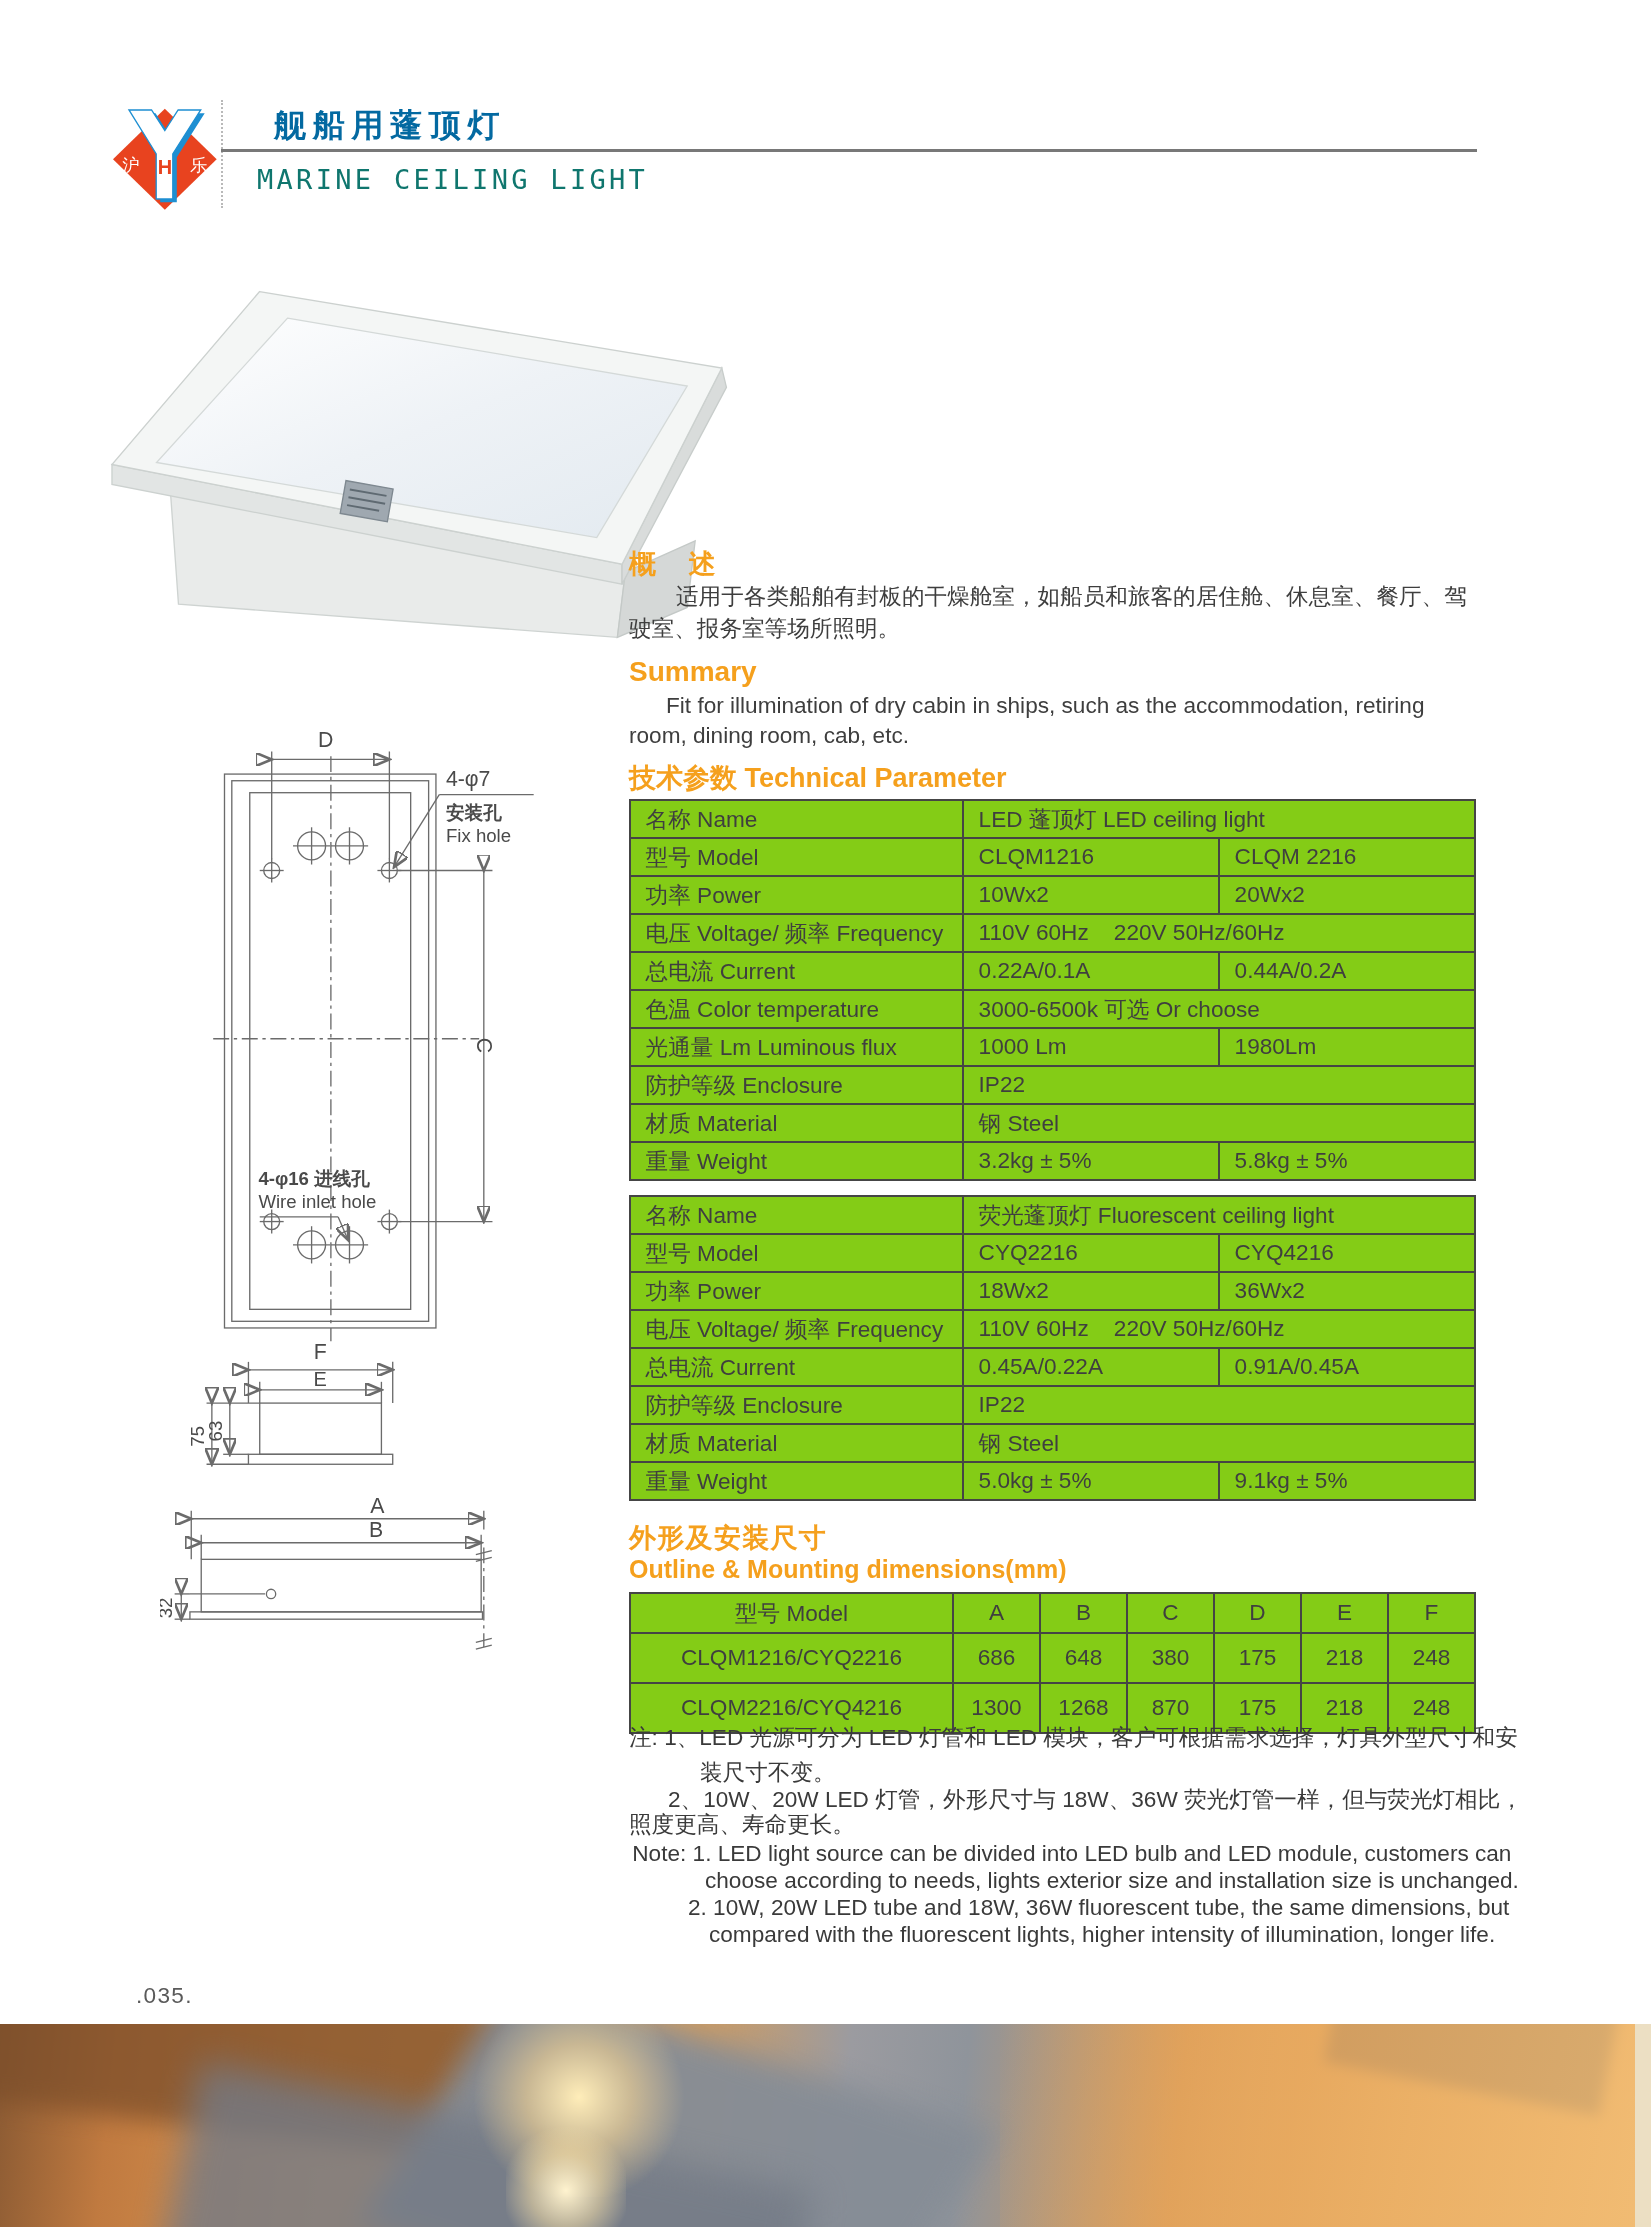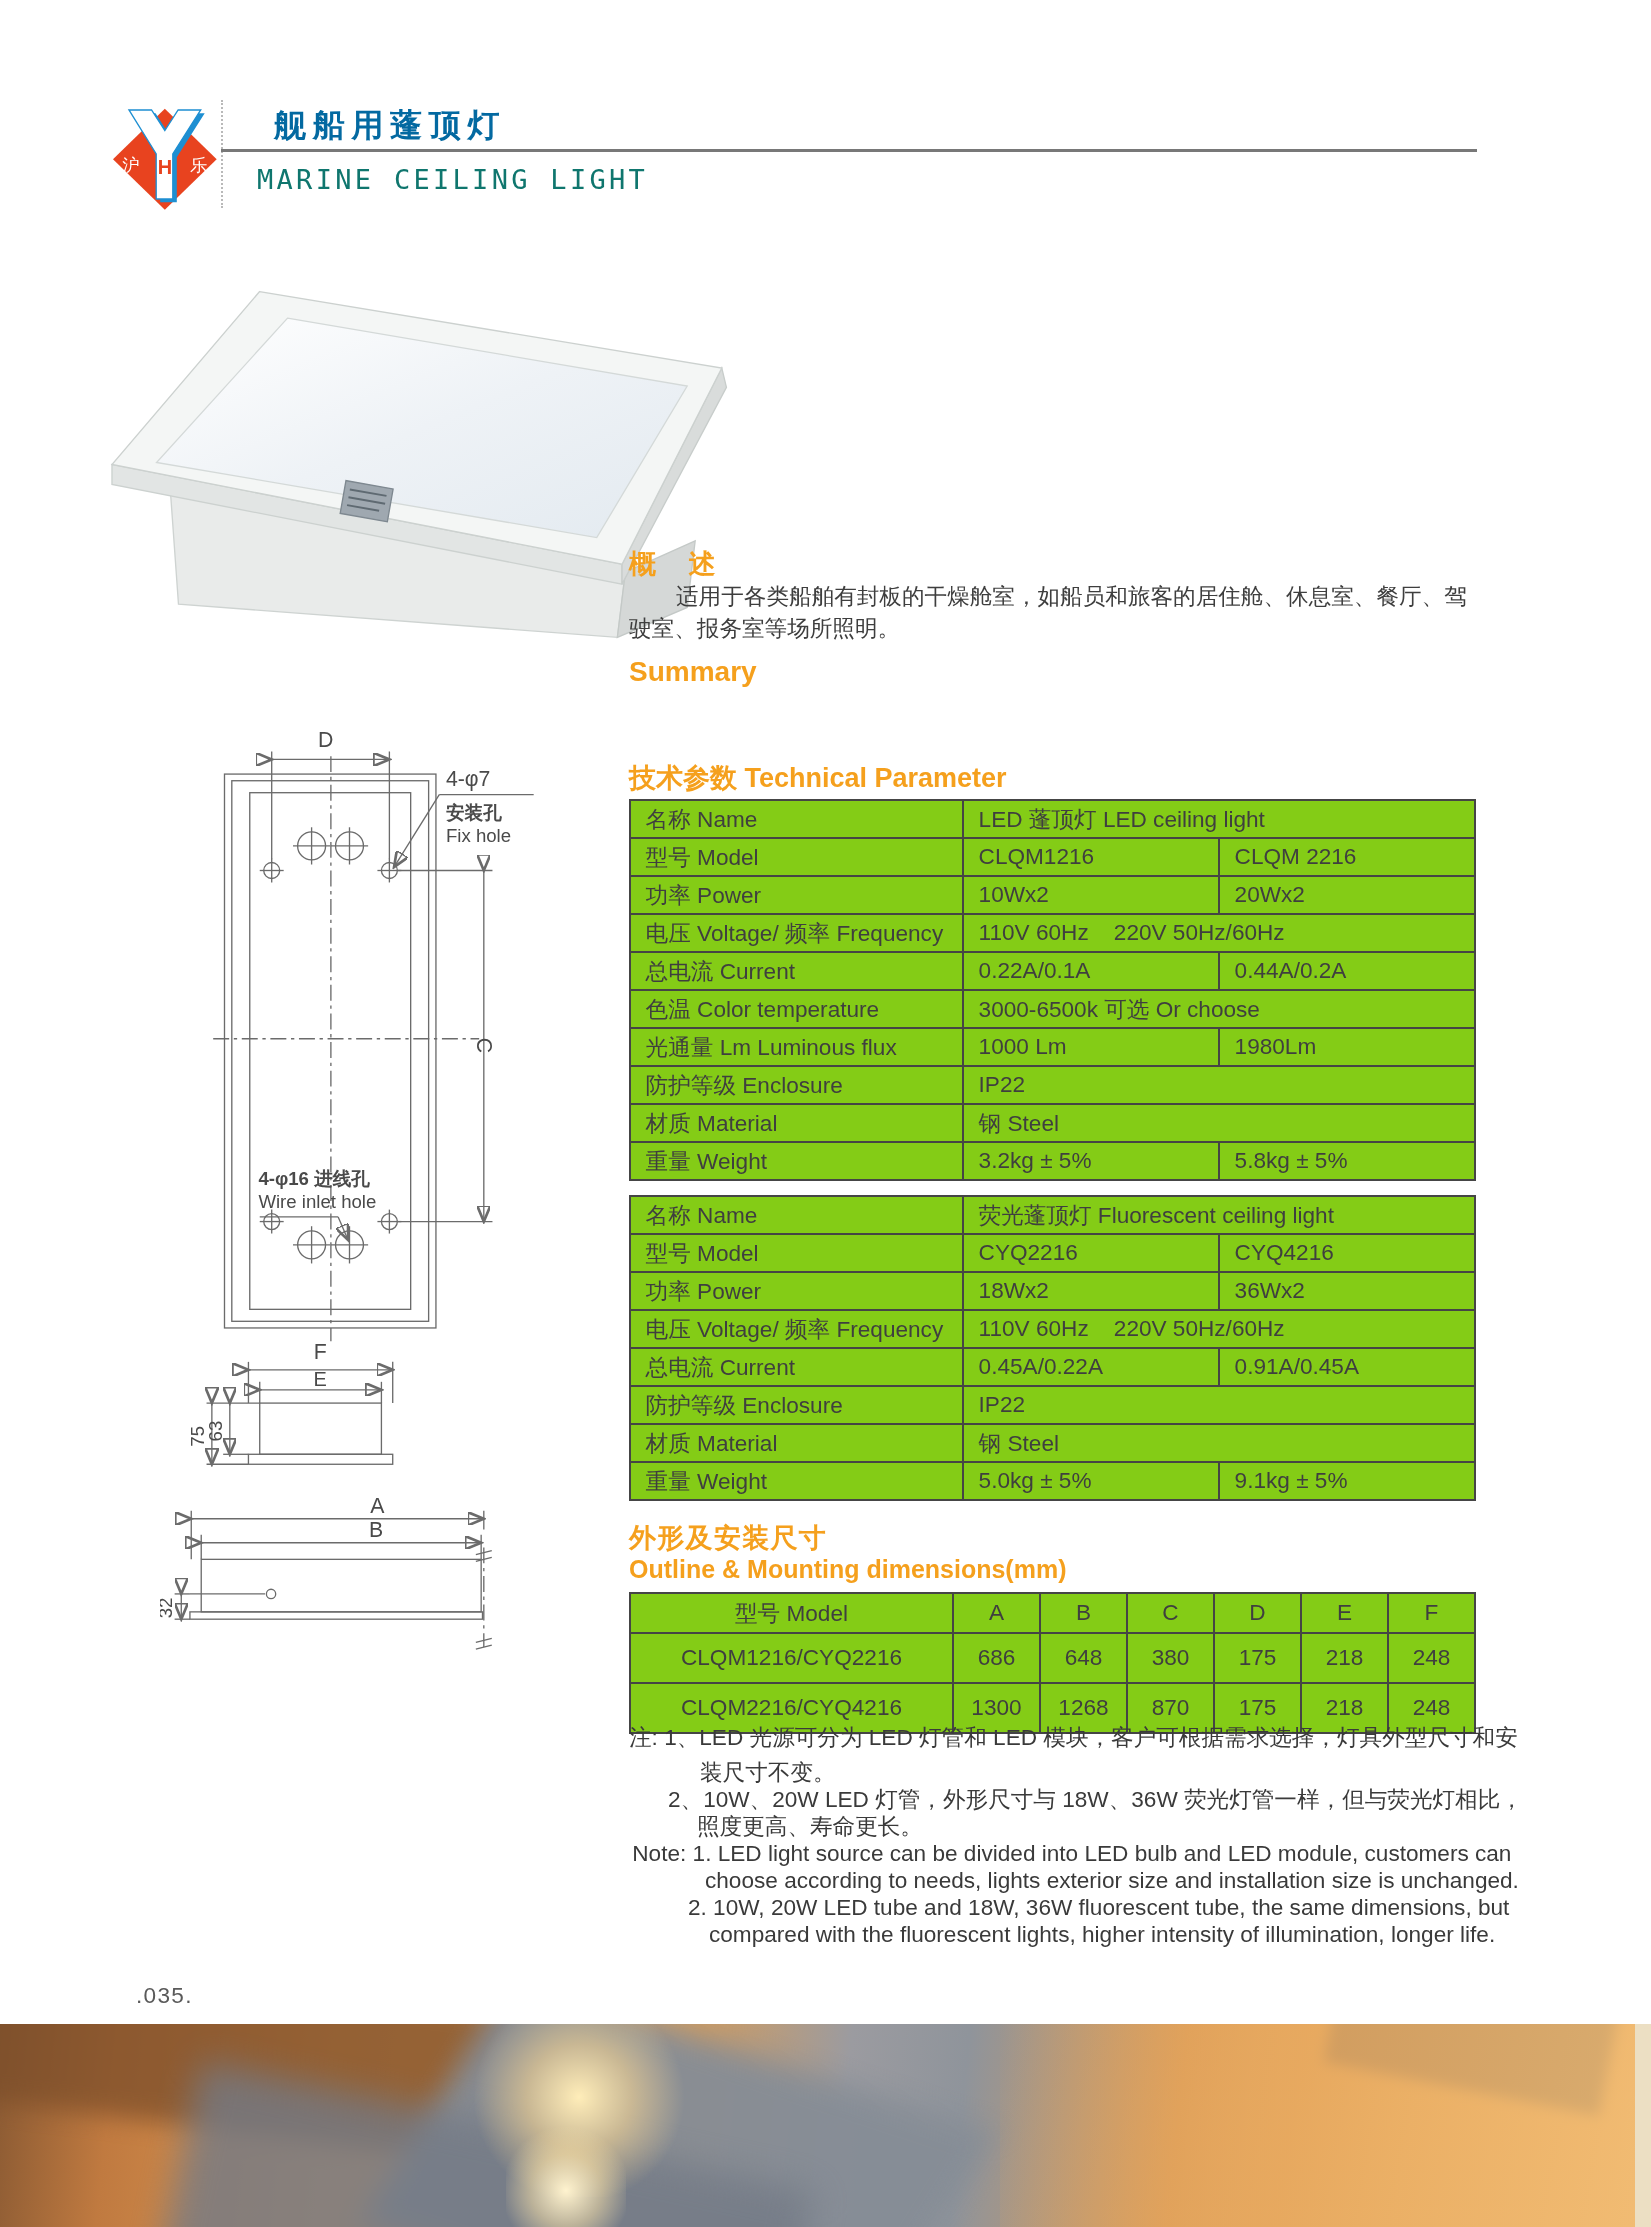--- a/index.html
+++ b/index.html
@@ -235,20 +235,21 @@
       <line x1="475" y1="1256" x2="499" y2="1250"></line>
       <line x1="475" y1="1266" x2="499" y2="1260"></line>
       <line x1="475" y1="1388" x2="499" y2="1382"></line>
       <line x1="475" y1="1398" x2="499" y2="1392"></line>
     </g>
   </svg>
 
   <div class="o-head h-summary-zh">概　述</div>
   <div class="body-zh">适用于各类船舶有封板的干燥舱室，如船员和旅客的居住舱、休息室、餐厅、驾驶室、报务室等场所照明。</div>
   <div class="o-head h-summary-en">Summary</div>
+  <div class="body-en">Fit for illumination of dry cabin in ships, such as the accommodation, retiring room, dining room, cab, etc.</div>
 
   <div class="o-head h-tech">技术参数 Technical Parameter</div>
 
   <table class="tbl-led">
     <colgroup>
         <col style="width:333px">
         <col style="width:256px">
         <col style="width:256px">
       </colgroup>
     <tbody>
@@ -387,21 +388,21 @@
           <td>218</td>
           <td>248</td>
         </tr>
       </tbody>
   </table>
 
   <div class="notes">
       <div style="margin-left: 0px;">注: 1、LED 光源可分为 LED 灯管和 LED 模块，客户可根据需求选择，灯具外型尺寸和安</div>
       <div style="margin-left: 71px; margin-top: 8px;">装尺寸不变。</div>
       <div style="margin-left: 39px;">2、10W、20W LED 灯管，外形尺寸与 18W、36W 荧光灯管一样，但与荧光灯相比，</div>
-      <div style="margin-left: 68px;">照度更高、寿命更长。</div>
+      <div style=" font-family: Liberation Mono, monospace;">照度更高、寿命更长。</div>
       <div style="margin-left: 3.3px;">Note: 1. LED light source can be divided into LED bulb and LED module, customers can</div>
       <div style="margin-left: 76px;">choose according to needs, lights exterior size and installation size is unchanged.</div>
       <div style="margin-left: 59px;">2. 10W, 20W LED tube and 18W, 36W fluorescent tube, the same dimensions, but</div>
       <div style="margin-left: 80px;">compared with the fluorescent lights, higher intensity of illumination, longer life.</div>
     </div>
 
   <div class="page-num">.035.</div>
 
   <div class="strip">
     <div class="ph-dark-tl"></div>

